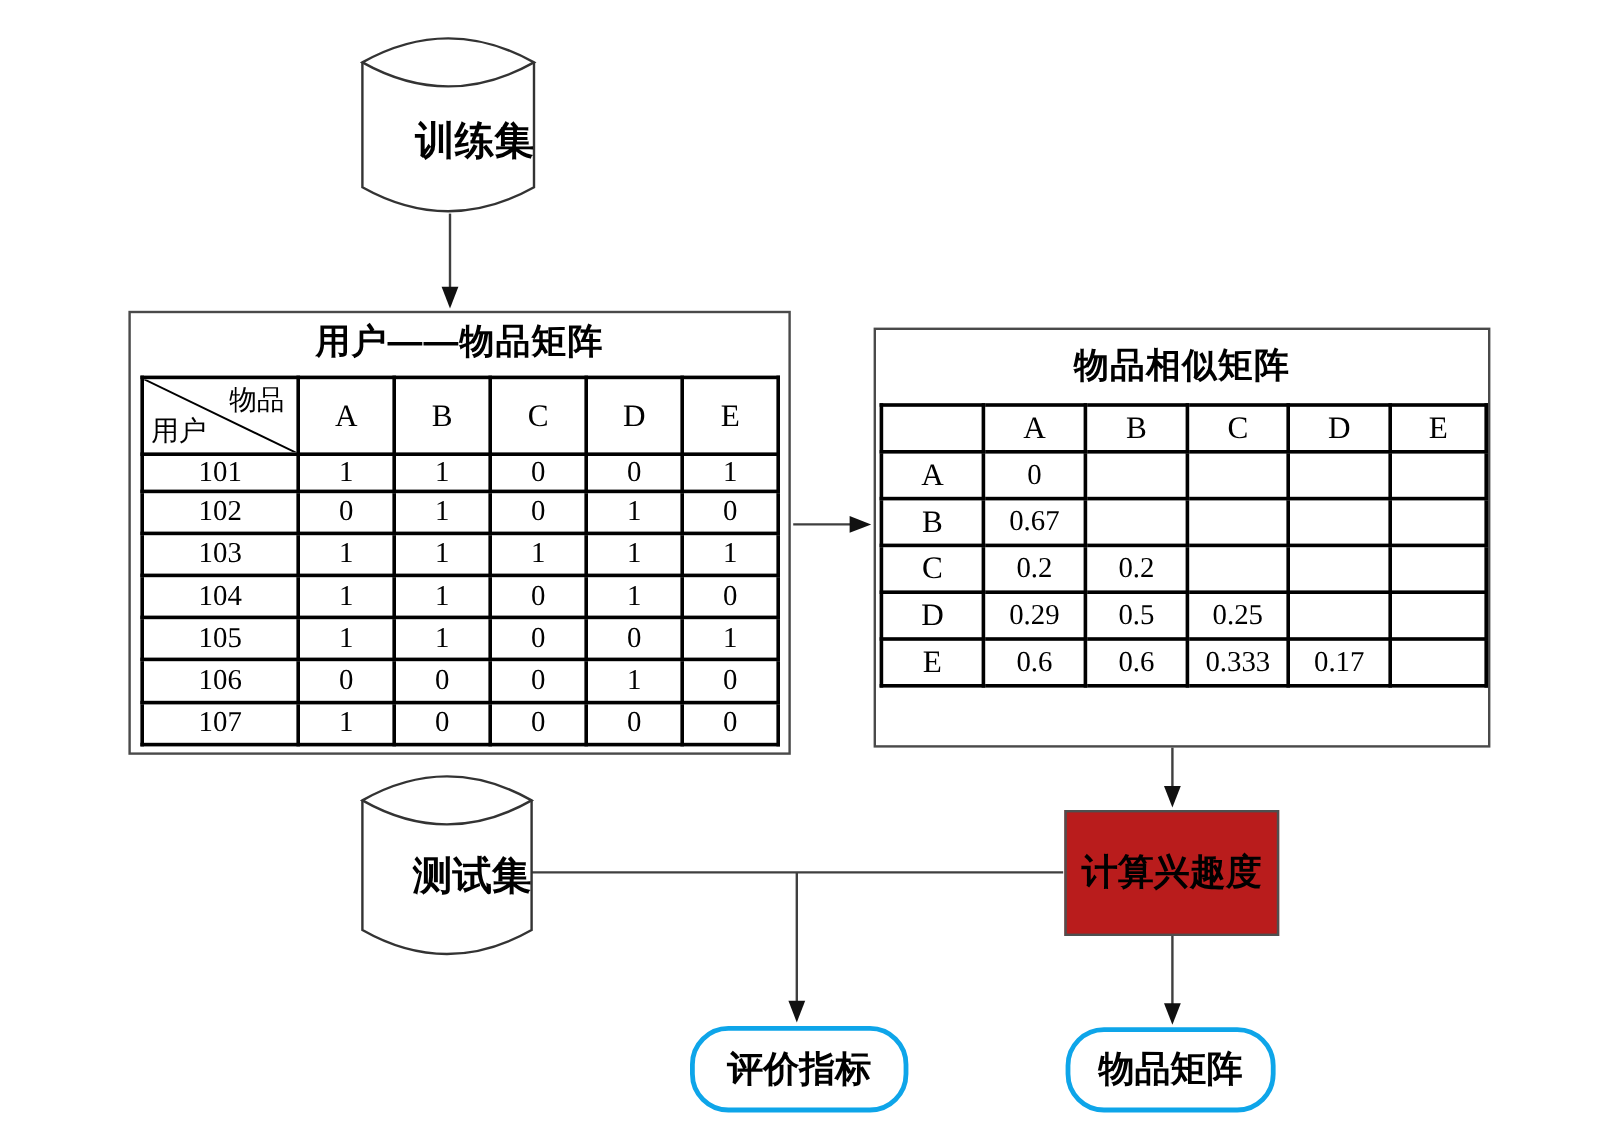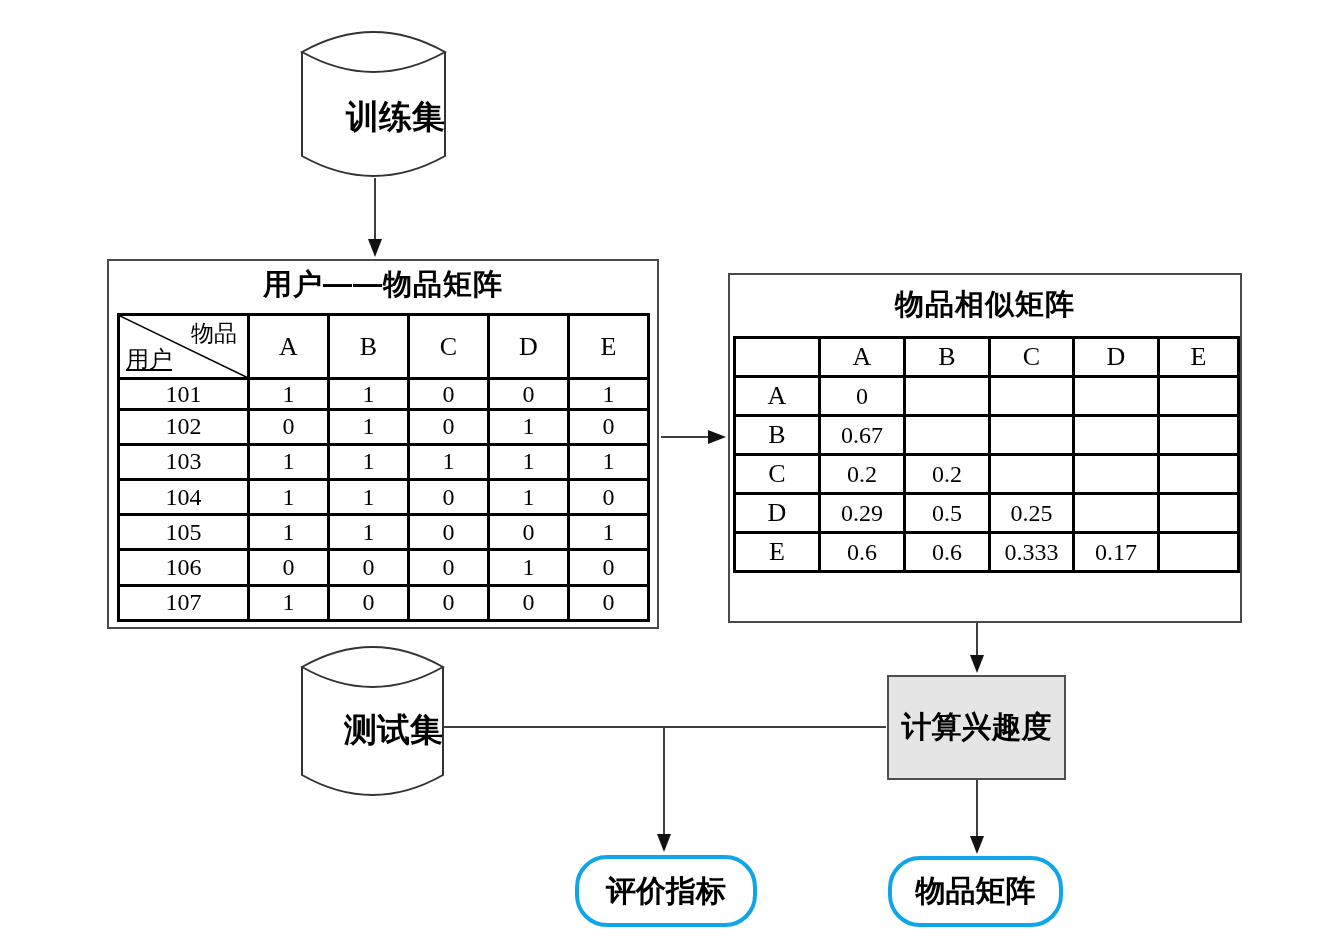--- a/index.html
+++ b/index.html
@@ -32,31 +32,30 @@
   
   td.corner{position:relative;}
   td.corner svg{position:absolute;left:0;top:0;width:100%;height:100%;}
   td.corner .corner-top{
     position:absolute;top:2px;right:10px;font-size:23px;
     font-family:"Liberation Sans","DejaVu Sans",sans-serif;
   }
   td.corner .corner-bottom{
     position:absolute;bottom:2px;left:6px;font-size:23px;
     font-family:"Liberation Sans","DejaVu Sans",sans-serif;
-    text-decoration:underline;
   }
 
   
   .cyl-label{
     position:absolute;text-align:right;font-size:33px;font-weight:bold;white-space:nowrap;
   }
 
   
   .process-box{
-    position:absolute;border:2px solid #4f4f4f;background:#e5e5e5;box-sizing:border-box;
+    position:absolute;border:2px solid #4f4f4f;background:#b91c1c;box-sizing:border-box;
     display:flex;align-items:center;justify-content:center;
     font-size:30px;font-weight:bold;white-space:nowrap;text-align:center;
   }
 
   
   .stadium{
     position:absolute;border:4px solid #0ea5e9;border-radius:32px;background:#fff;
     box-sizing:border-box;display:flex;align-items:center;justify-content:center;
     font-size:30px;font-weight:bold;white-space:nowrap;
   }

